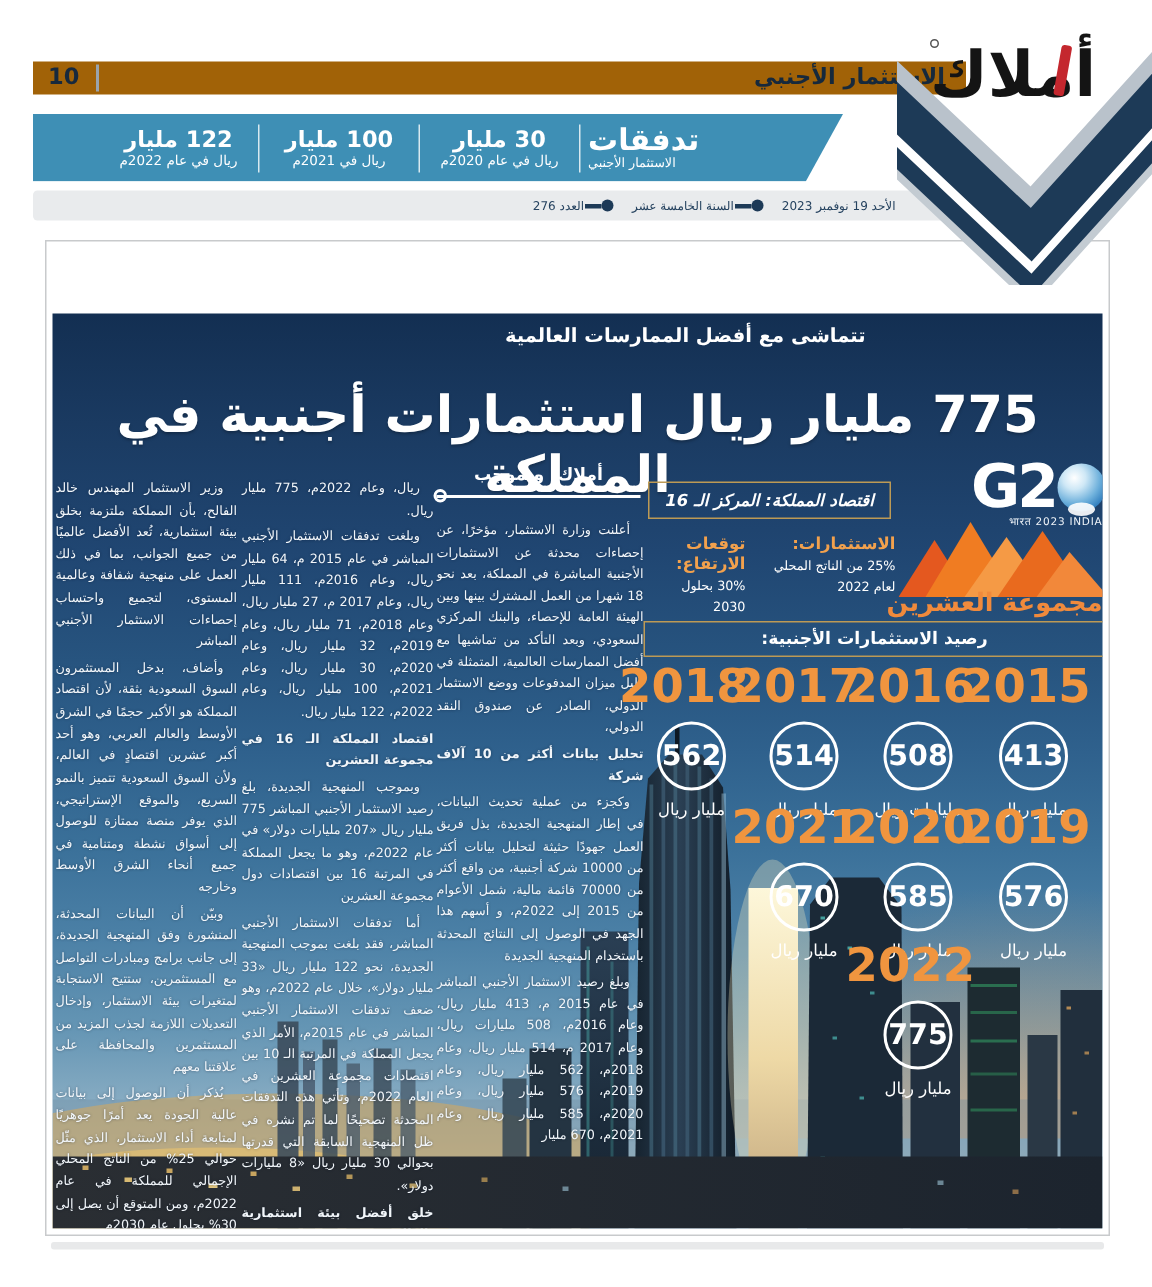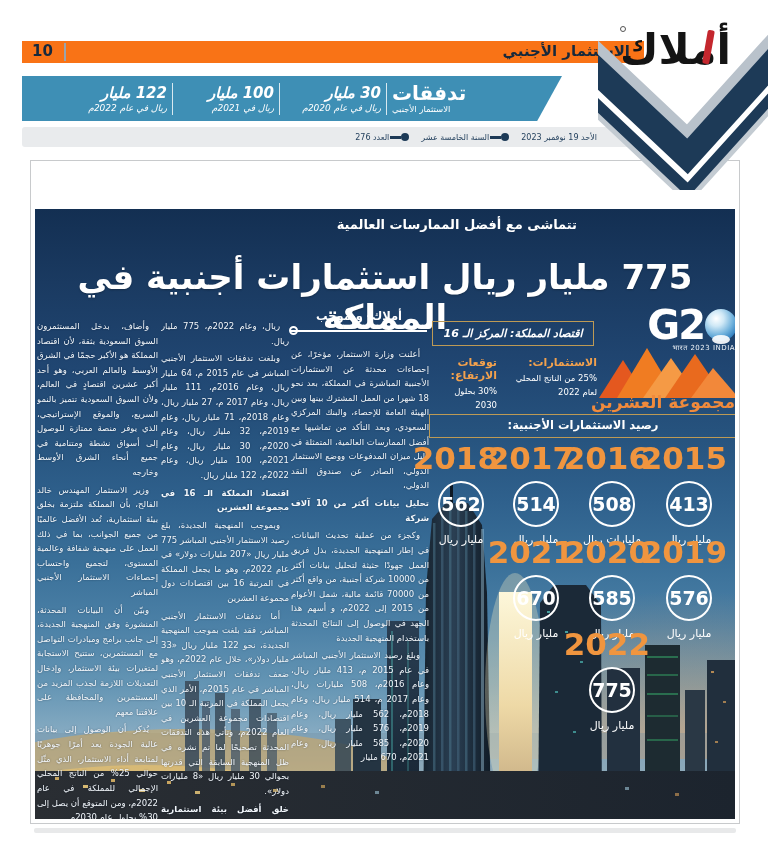--- a/index.html
+++ b/index.html
@@ -1,37 +1,37 @@
 <!DOCTYPE html>
 <html lang="ar" dir="rtl"><head>
 <meta charset="utf-8">
 <style>
   * { margin:0; padding:0; box-sizing:border-box; }
   html,body { background:#ffffff; }
   body { font-family:"DejaVu Sans", sans-serif; }
   .page { position:relative; width:768px; height:858px; background:#ffffff; overflow:hidden; direction:rtl; }
 
   
-  .section-bar { position:absolute; left:22px; top:41px; width:622px; height:22px; background:#f97316; z-index:1; }
+  .section-bar { position:absolute; left:22px; top:41px; width:622px; height:22px; background:#a16207; z-index:1; }
   .page-num { position:absolute; left:10px; top:1px; font-size:15px; font-weight:bold; color:#17293d; direction:ltr; }
   .section-divider { position:absolute; left:42px; top:2px; width:2px; height:18px; background:#9aa4ad; }
   .section-title { position:absolute; right:14px; top:1px; font-size:15px; font-weight:bold; color:#16293c; }
 
   .logo-block { position:absolute; left:598px; top:0; width:170px; height:190px; z-index:5; }
   .logo-text { position:absolute; left:22px; top:24px; width:145px; height:52px; font-size:42px; font-weight:bold; color:#141414; text-align:left; direction:rtl; line-height:52px; letter-spacing:-1px; }
   .logo-red { position:absolute; right:56px; top:30px; width:7px; height:34px; background:#c4272e; border-radius:2px; transform:rotate(10deg); z-index:6; }
   .logo-reg { position:absolute; right:142px; top:26px; width:6px; height:6px; border:1px solid #555; border-radius:50%; z-index:6; }
 
   
   .flows { position:absolute; left:22px; top:76px; width:540px; height:45px; background:#3e8fb5; clip-path:polygon(0 0,100% 0,95.4% 100%,0 100%); display:flex; align-items:center; direction:rtl; padding-right:52px; color:#fff; z-index:1; }
   .flows-label { width:118px; text-align:left; }
   .flows-title { font-size:20px; font-weight:bold; line-height:20px; }
   .flows-sub { font-size:8.5px; margin-top:1px; }
   .tsep { width:1px; height:32px; background:rgba(255,255,255,.8); margin:0 5px; }
-  .stat { width:96px; text-align:right;font-style:italic; }
+  .stat { width:96px; text-align:center; }
   .stat-v { font-size:15px; font-weight:bold; line-height:16px; }
   .stat-c { font-size:9px; margin-top:2px; }
 
   
   .date-strip { position:absolute; left:22px; top:127px; width:625px; height:20px; background:#e9ebed; border-radius:3px; display:flex; align-items:center; direction:rtl; padding-right:50px; gap:12px; font-size:8px; color:#25425f; z-index:1; }
   .dot { width:8px; height:8px; border-radius:50%; background:#1d3a57; position:relative; flex:0 0 auto; }
   .dot::after { content:""; position:absolute; left:-11px; top:3px; width:11px; height:2.5px; background:#1d3a57; }
 
   
   .card { position:absolute; left:30px; top:160px; width:710px; height:664px; background:#fff; border:1px solid #c8cacc; z-index:2; }
@@ -245,22 +245,22 @@
       <div class="col col2" dir="rtl">
         <p>ريال، وعام 2022م، 775 مليار ريال.</p>
         <p>وبلغت تدفقات الاستثمار الأجنبي المباشر في عام 2015 م، 64 مليار ريال، وعام 2016م، 111 مليار ريال، وعام 2017 م، 27 مليار ريال، وعام 2018م، 71 مليار ريال، وعام 2019م، 32 مليار ريال، وعام 2020م، 30 مليار ريال، وعام 2021م، 100 مليار ريال، وعام 2022م، 122 مليار ريال.</p>
         <p class="bold">اقتصاد المملكة الـ 16 في مجموعة العشرين</p>
         <p>وبموجب المنهجية الجديدة، بلغ رصيد الاستثمار الأجنبي المباشر 775 مليار ريال «207 مليارات دولار» في عام 2022م، وهو ما يجعل المملكة في المرتبة 16 بين اقتصادات دول مجموعة العشرين</p>
         <p>أما تدفقات الاستثمار الأجنبي المباشر، فقد بلغت بموجب المنهجية الجديدة، نحو 122 مليار ريال «33 مليار دولار»، خلال عام 2022م، وهو ضعف تدفقات الاستثمار الأجنبي المباشر في عام 2015م، الأمر الذي يجعل المملكة في المرتبة الـ 10 بين اقتصادات مجموعة العشرين في العام 2022م، وتأتي هذه التدفقات المحدثة تصحيحًا لما تم نشره في ظل المنهجية السابقة التي قدرتها بحوالي 30 مليار ريال «8 مليارات دولار».</p>
         <p class="bold">خلق أفضل بيئة استثمارية بالعالم</p>
         <p>وبمناسبة إصدار البيانات المحدثة، صرّح</p>
       </div>
       <div class="col col3" dir="rtl">
+        <p>وزير الاستثمار المهندس خالد الفالح، بأن المملكة ملتزمة بخلق بيئة استثمارية، تُعد الأفضل عالميًا من جميع الجوانب، بما في ذلك العمل على منهجية شفافة وعالمية المستوى، لتجميع واحتساب إحصاءات الاستثمار الأجنبي المباشر</p>
         <p>وأضاف، بدخل المستثمرون السوق السعودية بثقة، لأن اقتصاد المملكة هو الأكبر حجمًا في الشرق الأوسط والعالم العربي، وهو أحد أكبر عشرين اقتصادٍ في العالم، ولأن السوق السعودية تتميز بالنمو السريع، والموقع الإستراتيجي، الذي يوفر منصة ممتازة للوصول إلى أسواق نشطة ومتنامية في جميع أنحاء الشرق الأوسط وخارجه</p>
-        <p>وزير الاستثمار المهندس خالد الفالح، بأن المملكة ملتزمة بخلق بيئة استثمارية، تُعد الأفضل عالميًا من جميع الجوانب، بما في ذلك العمل على منهجية شفافة وعالمية المستوى، لتجميع واحتساب إحصاءات الاستثمار الأجنبي المباشر</p>
         <p>وبيّن أن البيانات المحدثة، المنشورة وفق المنهجية الجديدة، إلى جانب برامج ومبادرات التواصل مع المستثمرين، ستتيح الاستجابة لمتغيرات بيئة الاستثمار، وإدخال التعديلات اللازمة لجذب المزيد من المستثمرين والمحافظة على علاقتنا معهم</p>
         <p>يُذكر أن الوصول إلى بيانات عالية الجودة يعد أمرًا جوهريًا لمتابعة أداء الاستثمار، الذي مثّل حوالي 25% من الناتج المحلي الإجمالي للمملكة في عام 2022م، ومن المتوقع أن يصل إلى 30% بحلول عام 2030م</p>
       </div>
 
       <div class="econ-box">اقتصاد المملكة: المركز الـ 16</div>
 
       <div class="invest">
         <div class="inv-item first">
           <div class="inv-lbl">الاستثمارات:</div>
           <div class="inv-val">25% من الناتج المحلي</div>

